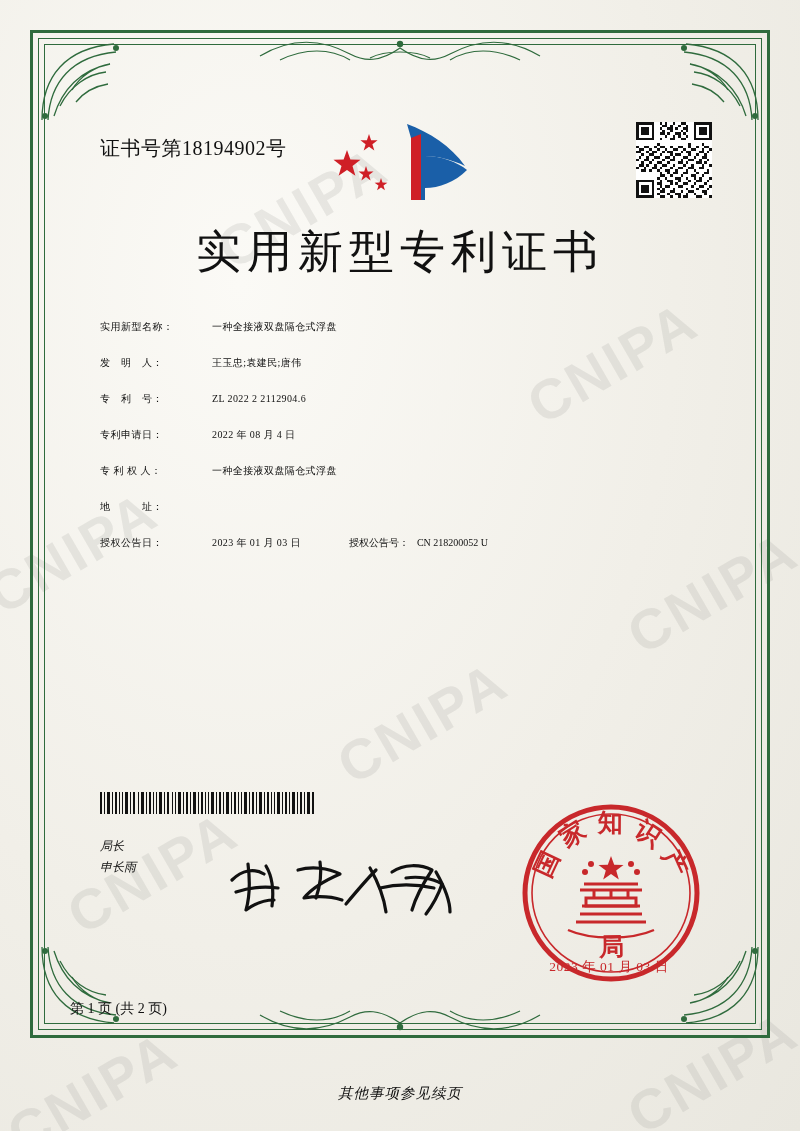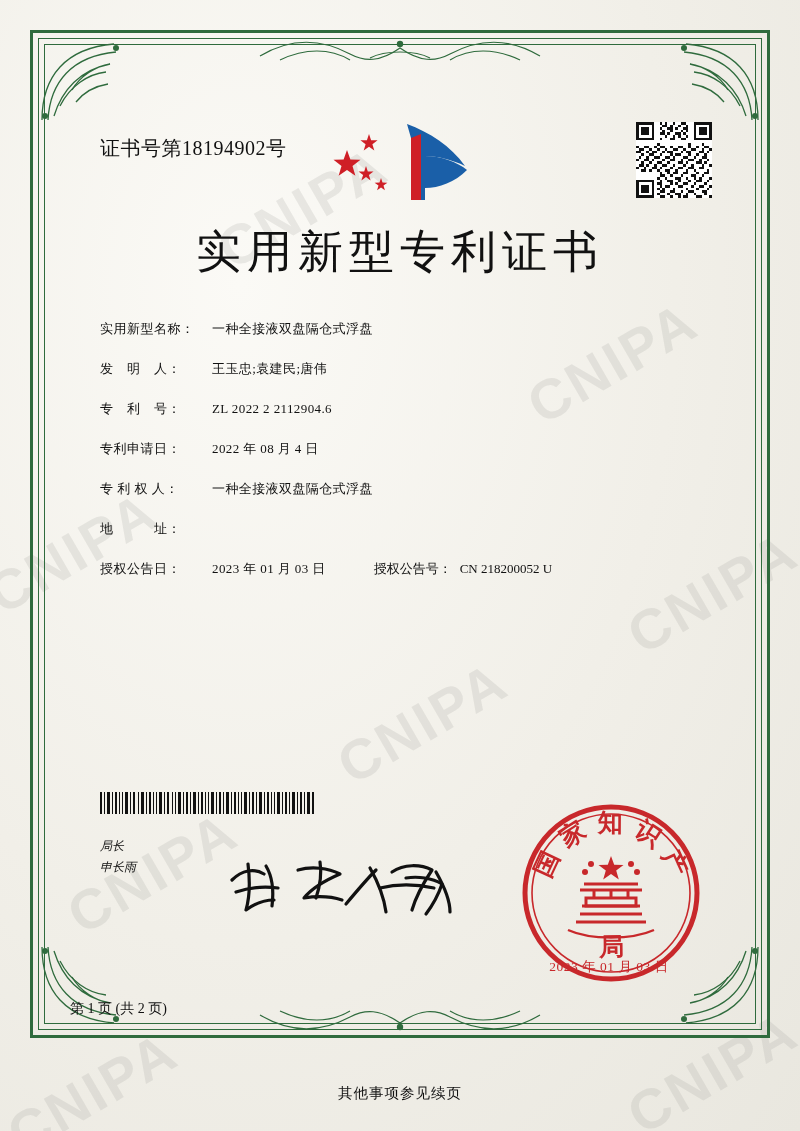--- a/index.html
+++ b/index.html
@@ -150,21 +150,21 @@
   .fields {
     position: absolute;
     top: 250px;
     left: 30px;
     width: 600px;
   }
   .field-row {
     display: flex;
     align-items: baseline;
     margin-bottom: 22px;
-    font-size: 13px;
+    font-size: 10px;
     color: #111;
   }
   .field-label {
     width: 112px;
     flex: 0 0 112px;
     letter-spacing: 0.5px;
     white-space: nowrap;
   }
   .field-value {
     flex: 1;
@@ -257,20 +257,21 @@
 
   .footer-note {
     position: absolute;
     left: 0;
     bottom: 28px;
     width: 100%;
     text-align: center;
     font-size: 14.5px;
     color: #111;
     letter-spacing: 1px;
+    font-style: italic;
   }
 </style>
 </head>
 <body>
 
 <div class="page">
 
   <div id="watermark-layer">
       <div class="wm" style="left: 210px; top: 175px; font-size: 56px;">CNIPA</div>
       <div class="wm" style="left: 520px; top: 330px; font-size: 56px;">CNIPA</div>

